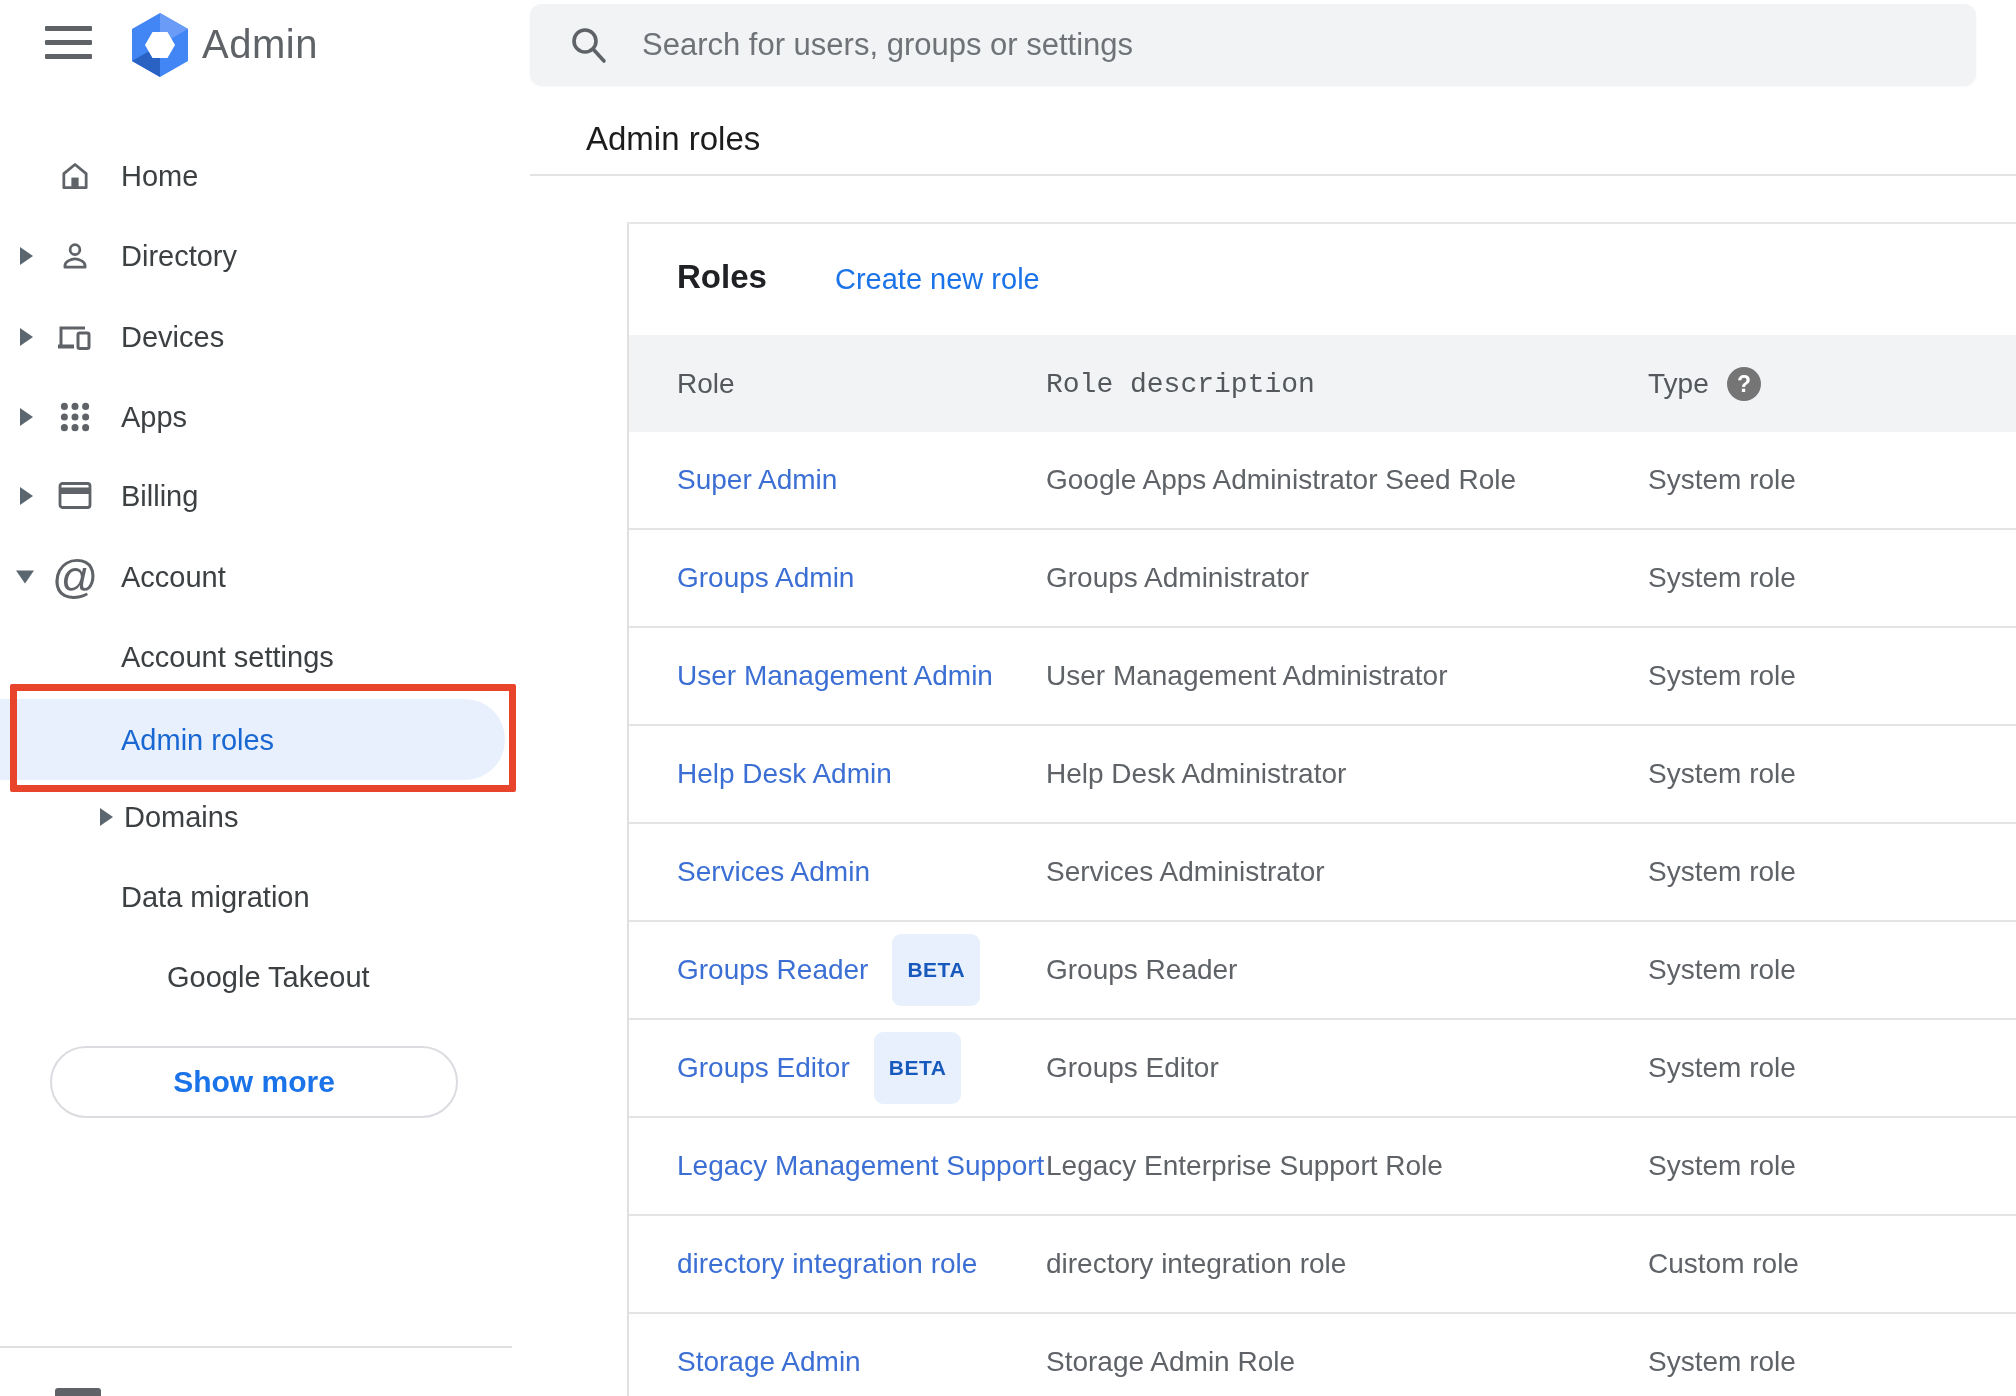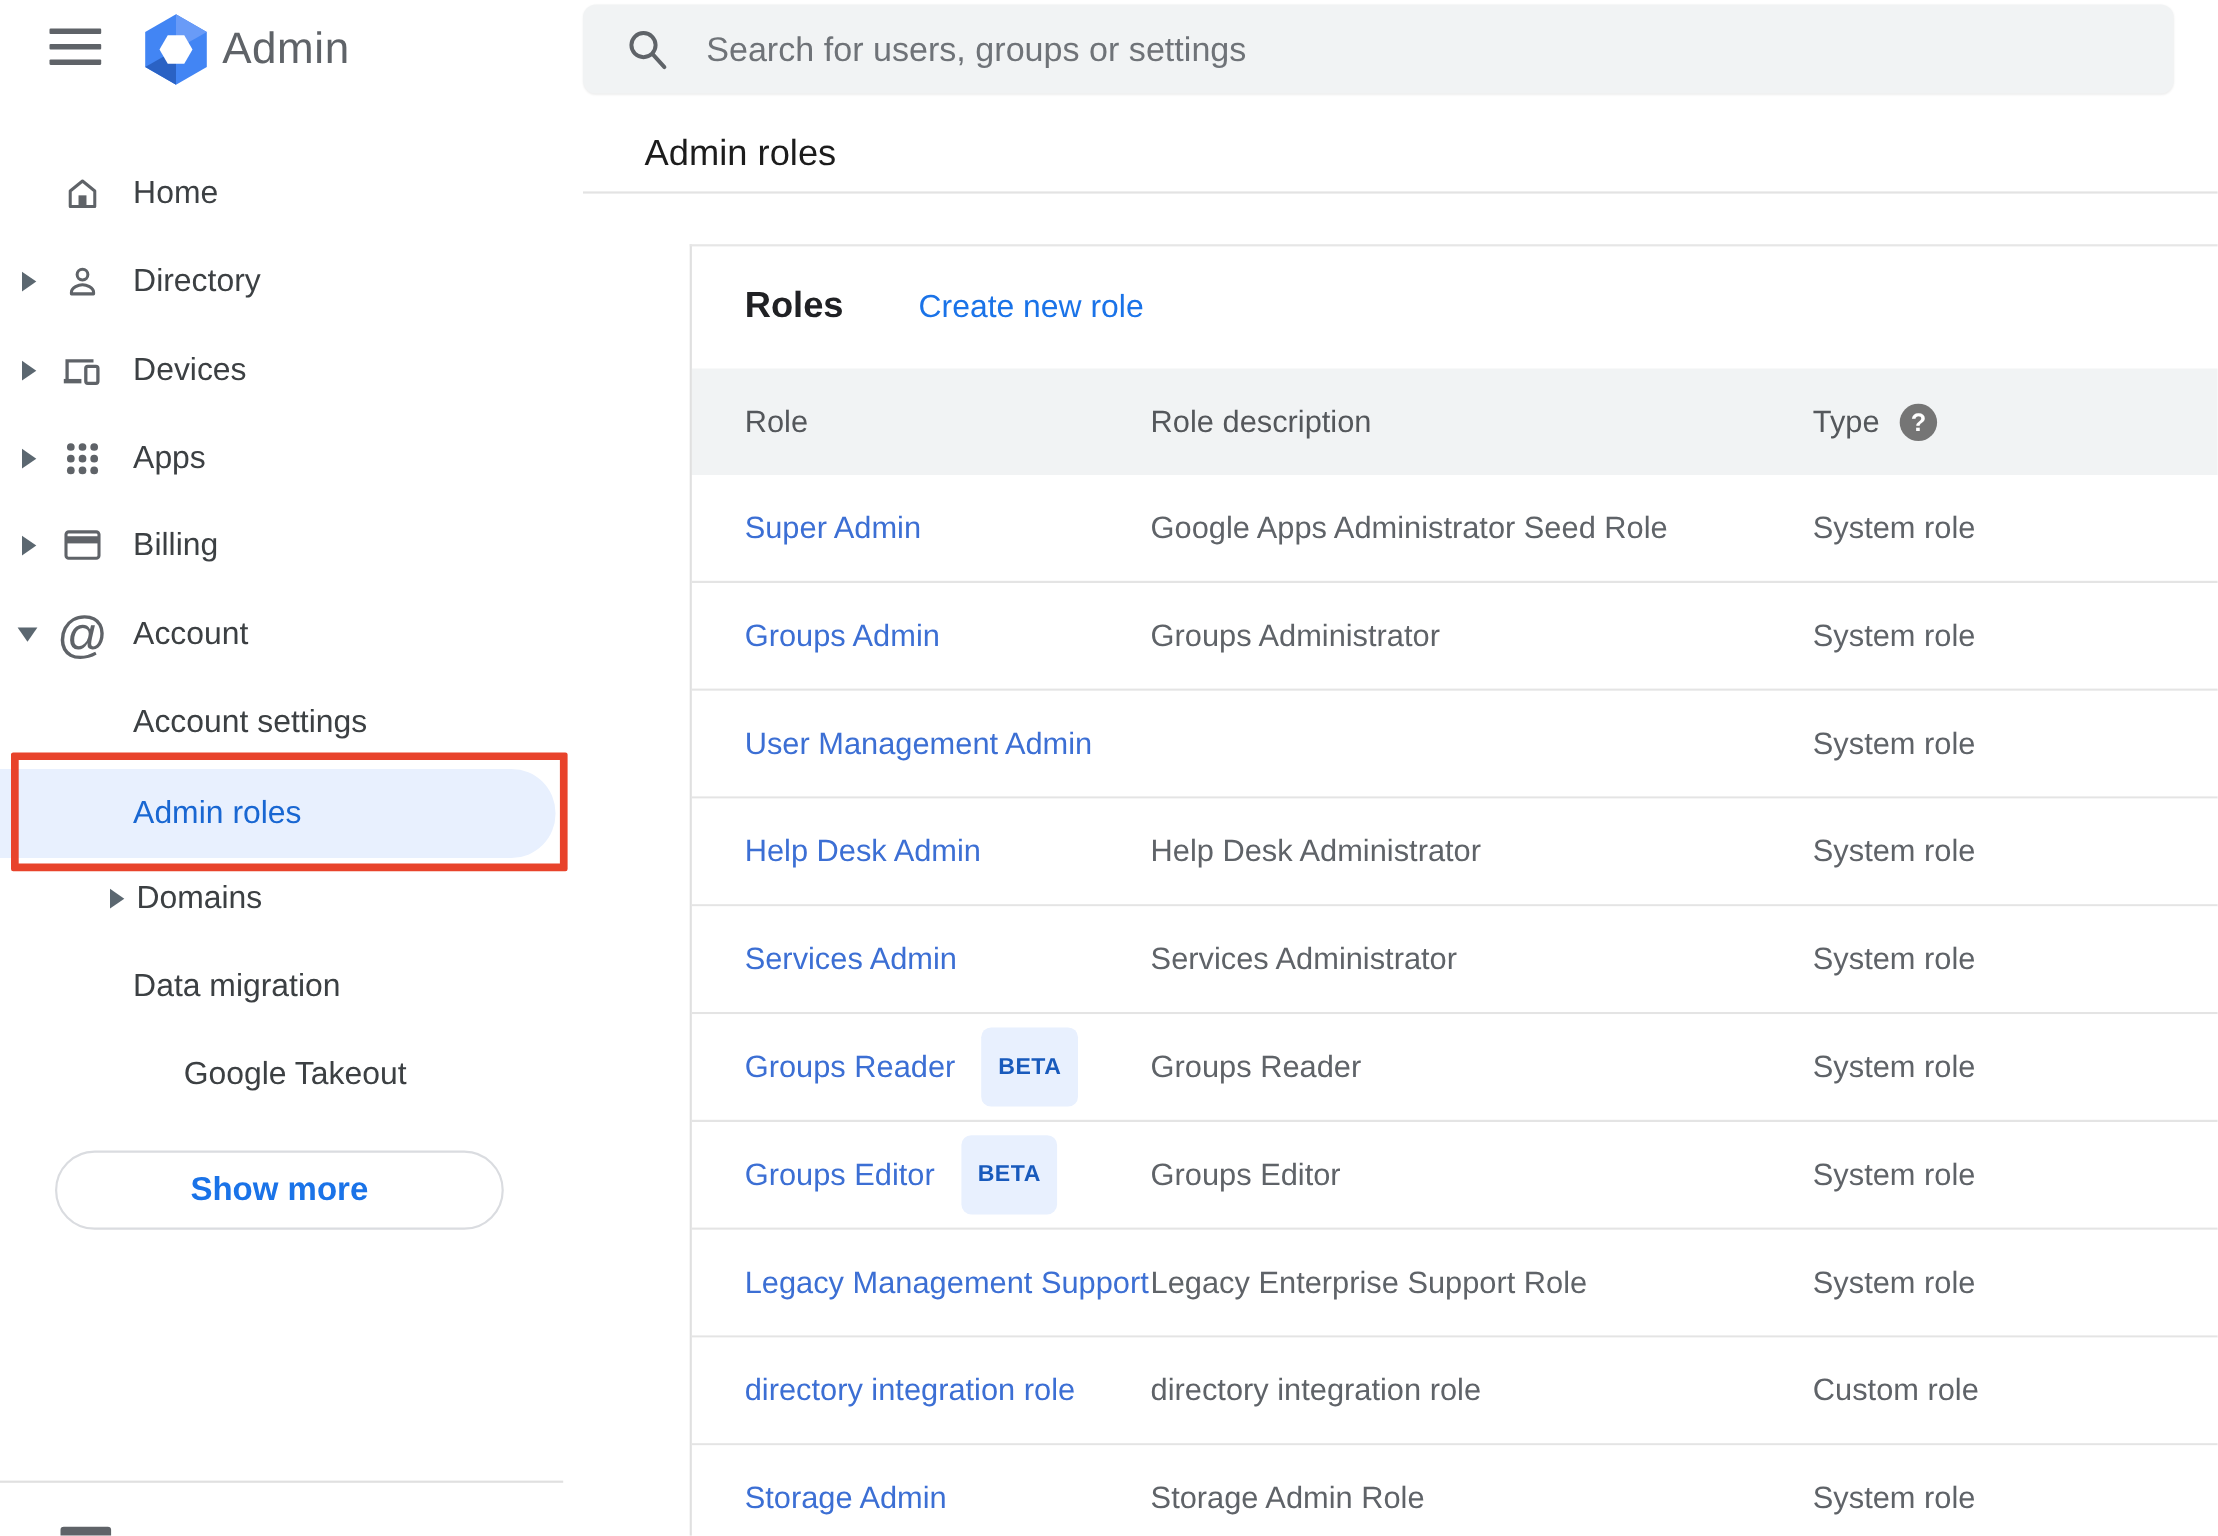--- a/index.html
+++ b/index.html
@@ -57,21 +57,21 @@
 
   
   #card-border-left { left:627px; top:222px; width:2px; height:1174px; background:#e0e0e0; }
   #card-border-top  { left:627px; top:222px; width:1389px; height:2px; background:#e6e6e6; }
 
   #panel-title { left:677px; top:258px; font-size:33px; font-weight:600; color:#202124; }
   #create-link { left:835px; top:263px; font-size:29px; color:#1a73e8; cursor:pointer; }
 
   #thead { left:629px; top:335px; width:1387px; height:97px; background:#f1f3f4; }
   .th { position:absolute; top:50%; transform:translateY(-50%); font-size:28px; color:#54575b; font-weight:500; }
-  #th-role { left:48px; } #th-desc { left:417px; } #th-type { left:1019px; }
+  #th-role { left:48px; } #th-desc { left:417px;font-family:Liberation Mono, monospace; } #th-type { left:1019px; }
   #help-icon { position:absolute; left:1096px; top:50%; transform:translateY(-50%); cursor:pointer; }
 
   #tbody { left:629px; top:432px; width:1387px; }
   .row { position:relative; width:1387px; height:98px; border-bottom:2px solid #e4e4e4; background:#fff; }
   .cell { position:absolute; top:50%; transform:translateY(-50%); font-size:28px; white-space:nowrap; }
   .c-role { left:48px; color:#3c6fd4; cursor:pointer; display:flex; align-items:center; }
   .c-desc { left:417px; color:#5f6368; }
   .c-type { left:1019px; color:#5f6368; }
   .beta { display:inline-block; margin-left:24px; background:#e8f0fe; color:#185abc;
           font-size:21px; font-weight:700; letter-spacing:0.5px; padding:24px 15px; border-radius:9px; }
@@ -229,20 +229,21 @@
     <span class="cell c-role">
         <span>Groups Admin</span>
       </span>
     <span class="cell c-desc">Groups Administrator</span>
     <span class="cell c-type">System role</span>
   </div>
   <div class="row">
     <span class="cell c-role">
         <span>User Management Admin</span>
       </span>
+    <span class="cell c-desc">User Management Administrator</span>
     <span class="cell c-type">System role</span>
   </div>
   <div class="row">
     <span class="cell c-role">
         <span>Help Desk Admin</span>
       </span>
     <span class="cell c-desc">Help Desk Administrator</span>
     <span class="cell c-type">System role</span>
   </div>
   <div class="row">

